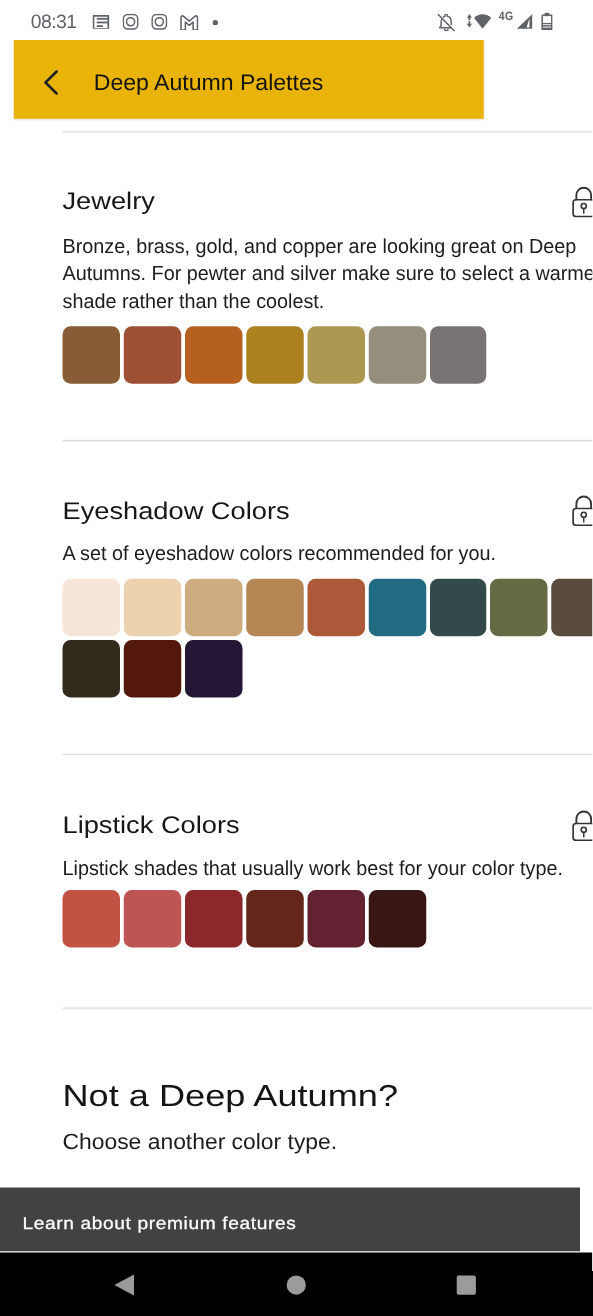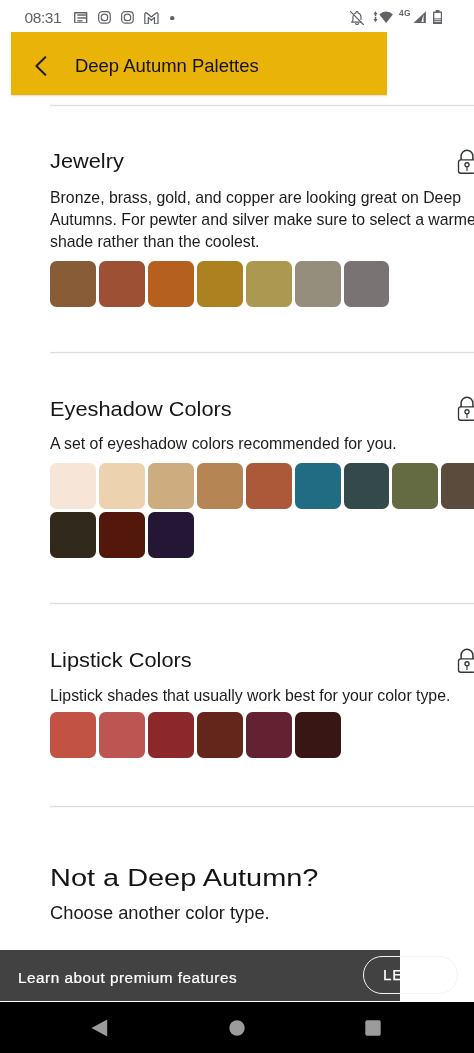--- a/index.html
+++ b/index.html
@@ -36,21 +36,21 @@
   .sw-row { position:absolute; left:0; top:0; width:442px; display:flex; flex-wrap:wrap; gap:3px 3.04px; }
   .sw { width:45.9px; height:45.8px; border-radius:6.5px; }
 
   
   .foot-h { position:absolute; left:0; top:0; font-size:24.3px; line-height:30px; color:#141414;
             transform:scaleX(1.19); transform-origin:left top; white-space:nowrap; }
   .foot-s { position:absolute; left:0; top:0; font-size:17.6px; line-height:24px; color:#1c1c1c;
             transform:scaleX(1.04); transform-origin:left top; white-space:nowrap; }
 
   
-  .premium { position:absolute; left:0; top:950px; width:400px; height:51px; background:#424242;
+  .premium { position:absolute; left:0; top:950px; width:464px; height:51px; background:#424242;
              display:flex; align-items:center;padding-left:35px; }
   .premium-text { position:absolute; left:17.7px; top:21.0px; font-size:13.8px; line-height:16px; color:#fff;
                   font-weight:400; letter-spacing:0.45px; white-space:nowrap; transform:scaleX(1.11); transform-origin:left top;
                   -webkit-text-stroke:0.22px #fff; }
   .premium-btn { position:absolute; left:363px; top:6.1px; width:95px; height:38px; border-radius:19px;
                  border:1.75px solid #f4f4f4; color:#fff; font-size:15.3px; letter-spacing:0.75px;
                  display:flex; align-items:center; justify-content:center; background:transparent;
                  line-height:1; padding-bottom:1px; -webkit-text-stroke:0.25px #fff; }
 
   
@@ -201,21 +201,20 @@
 
     <div class="section" style="top:0">
       <div class="foot-h" style="top:862.5px">Not a Deep Autumn?</div>
       <div class="foot-s" style="top:901px">Choose another color type.</div>
     </div>
 
   </div>
 
   <div class="premium">
     <div class="premium-text">Learn about premium features</div>
-    <div class="premium-btn">LEARN</div>
   </div>
 
   <div class="navbar">
     <svg class="nav-back" width="17" height="18" viewBox="0 0 17 18">
       <path d="M16.2 0.6 L0.5 9 L16.2 17.4 Z" fill="#9b9b9b"></path>
     </svg>
     <svg class="nav-home" width="16" height="16" viewBox="0 0 16 16">
       <circle cx="8" cy="8" r="7.7" fill="#9b9b9b"></circle>
     </svg>
     <svg class="nav-recents" width="16" height="16" viewBox="0 0 16 16">

